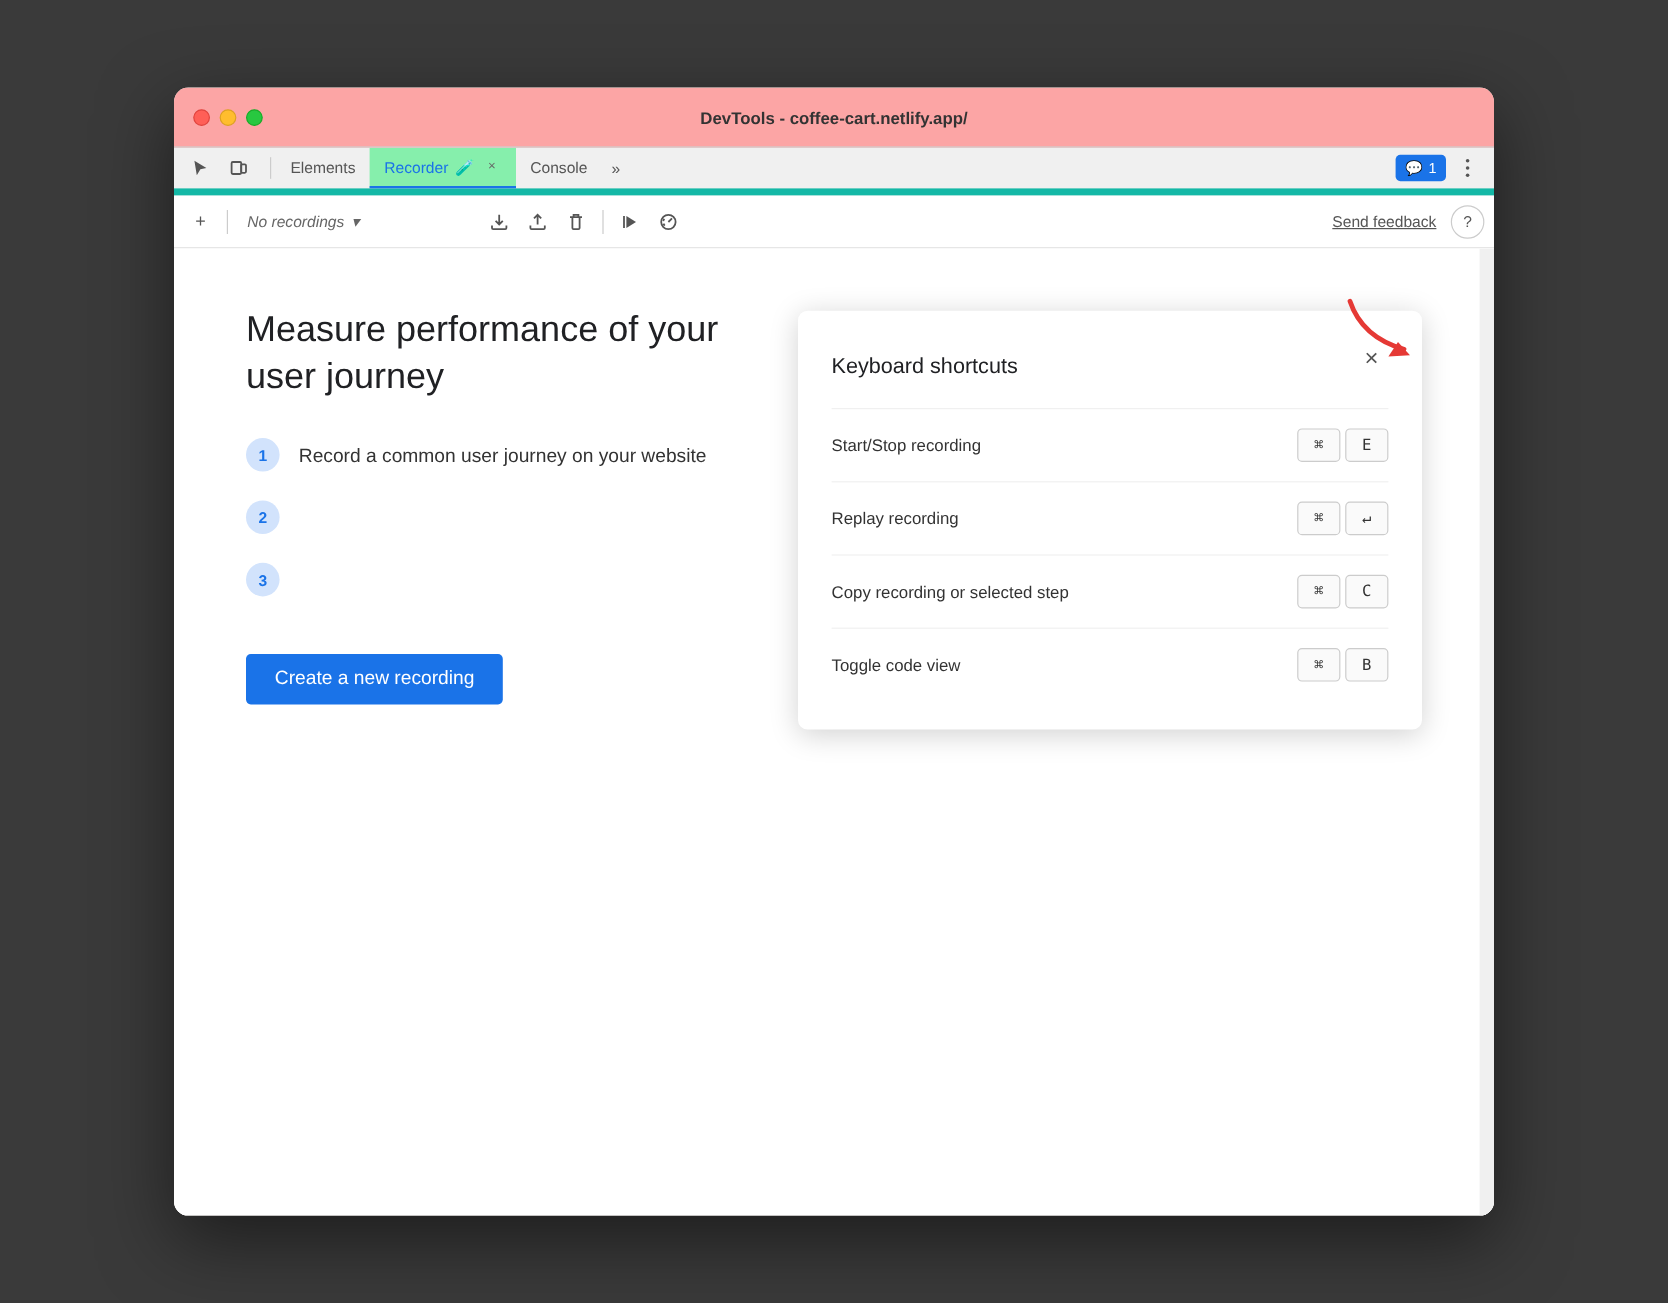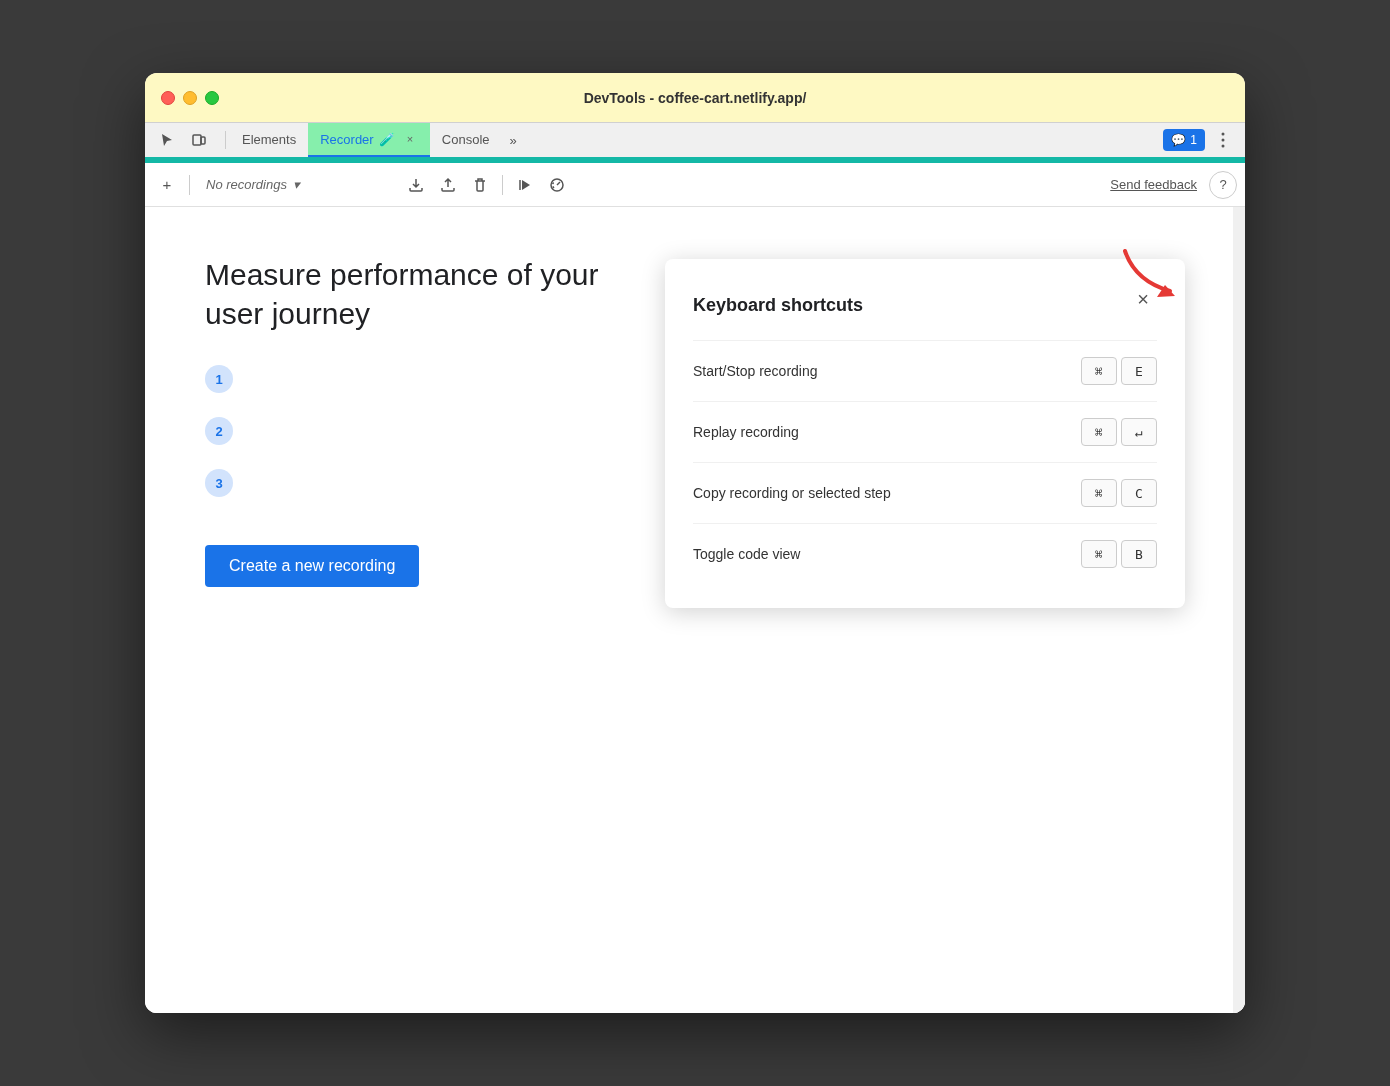--- a/index.html
+++ b/index.html
@@ -17,21 +17,21 @@
       background: #f0ece8;
       border-radius: 12px;
       overflow: hidden;
       box-shadow: 0 20px 60px rgba(0,0,0,0.5);
       display: flex;
       flex-direction: column;
       position: relative;
     }
     
     .title-bar {
-      background: #fef9c3;
+      background: #fca5a5;
       height: 50px;
       display: flex;
       align-items: center;
       padding: 0 16px;
       position: relative;
       border-bottom: 1px solid #d0d0d0;
     }
     .traffic-lights {
       display: flex;
       gap: 8px;
@@ -305,21 +305,21 @@
       padding: 24px 28px;
     }
     .shortcuts-header {
       display: flex;
       align-items: center;
       justify-content: space-between;
       margin-bottom: 24px;
     }
     .shortcuts-title {
       font-size: 18px;
-      font-weight: 700;
+      font-weight: 400;
       color: #202124;
       margin-top: 12px;
     }
     .shortcuts-close {
       background: none;
       border: none;
       cursor: pointer;
       font-size: 20px;
       color: #555;
       width: 28px;
@@ -492,20 +492,21 @@
     </div>
 
     <div class="main-content">
       <h1 class="main-heading">
         Measure performance of your<br>user journey
       </h1>
 
       <ul class="steps-list">
         <li class="step-item">
           <div class="step-badge">1</div>
+          <span class="step-text">Record a common user journey on your website</span>
         </li>
         <li class="step-item">
           <div class="step-badge">2</div>
         </li>
         <li class="step-item">
           <div class="step-badge">3</div>
         </li>
       </ul>
 
       <button class="create-btn">Create a new recording</button>

